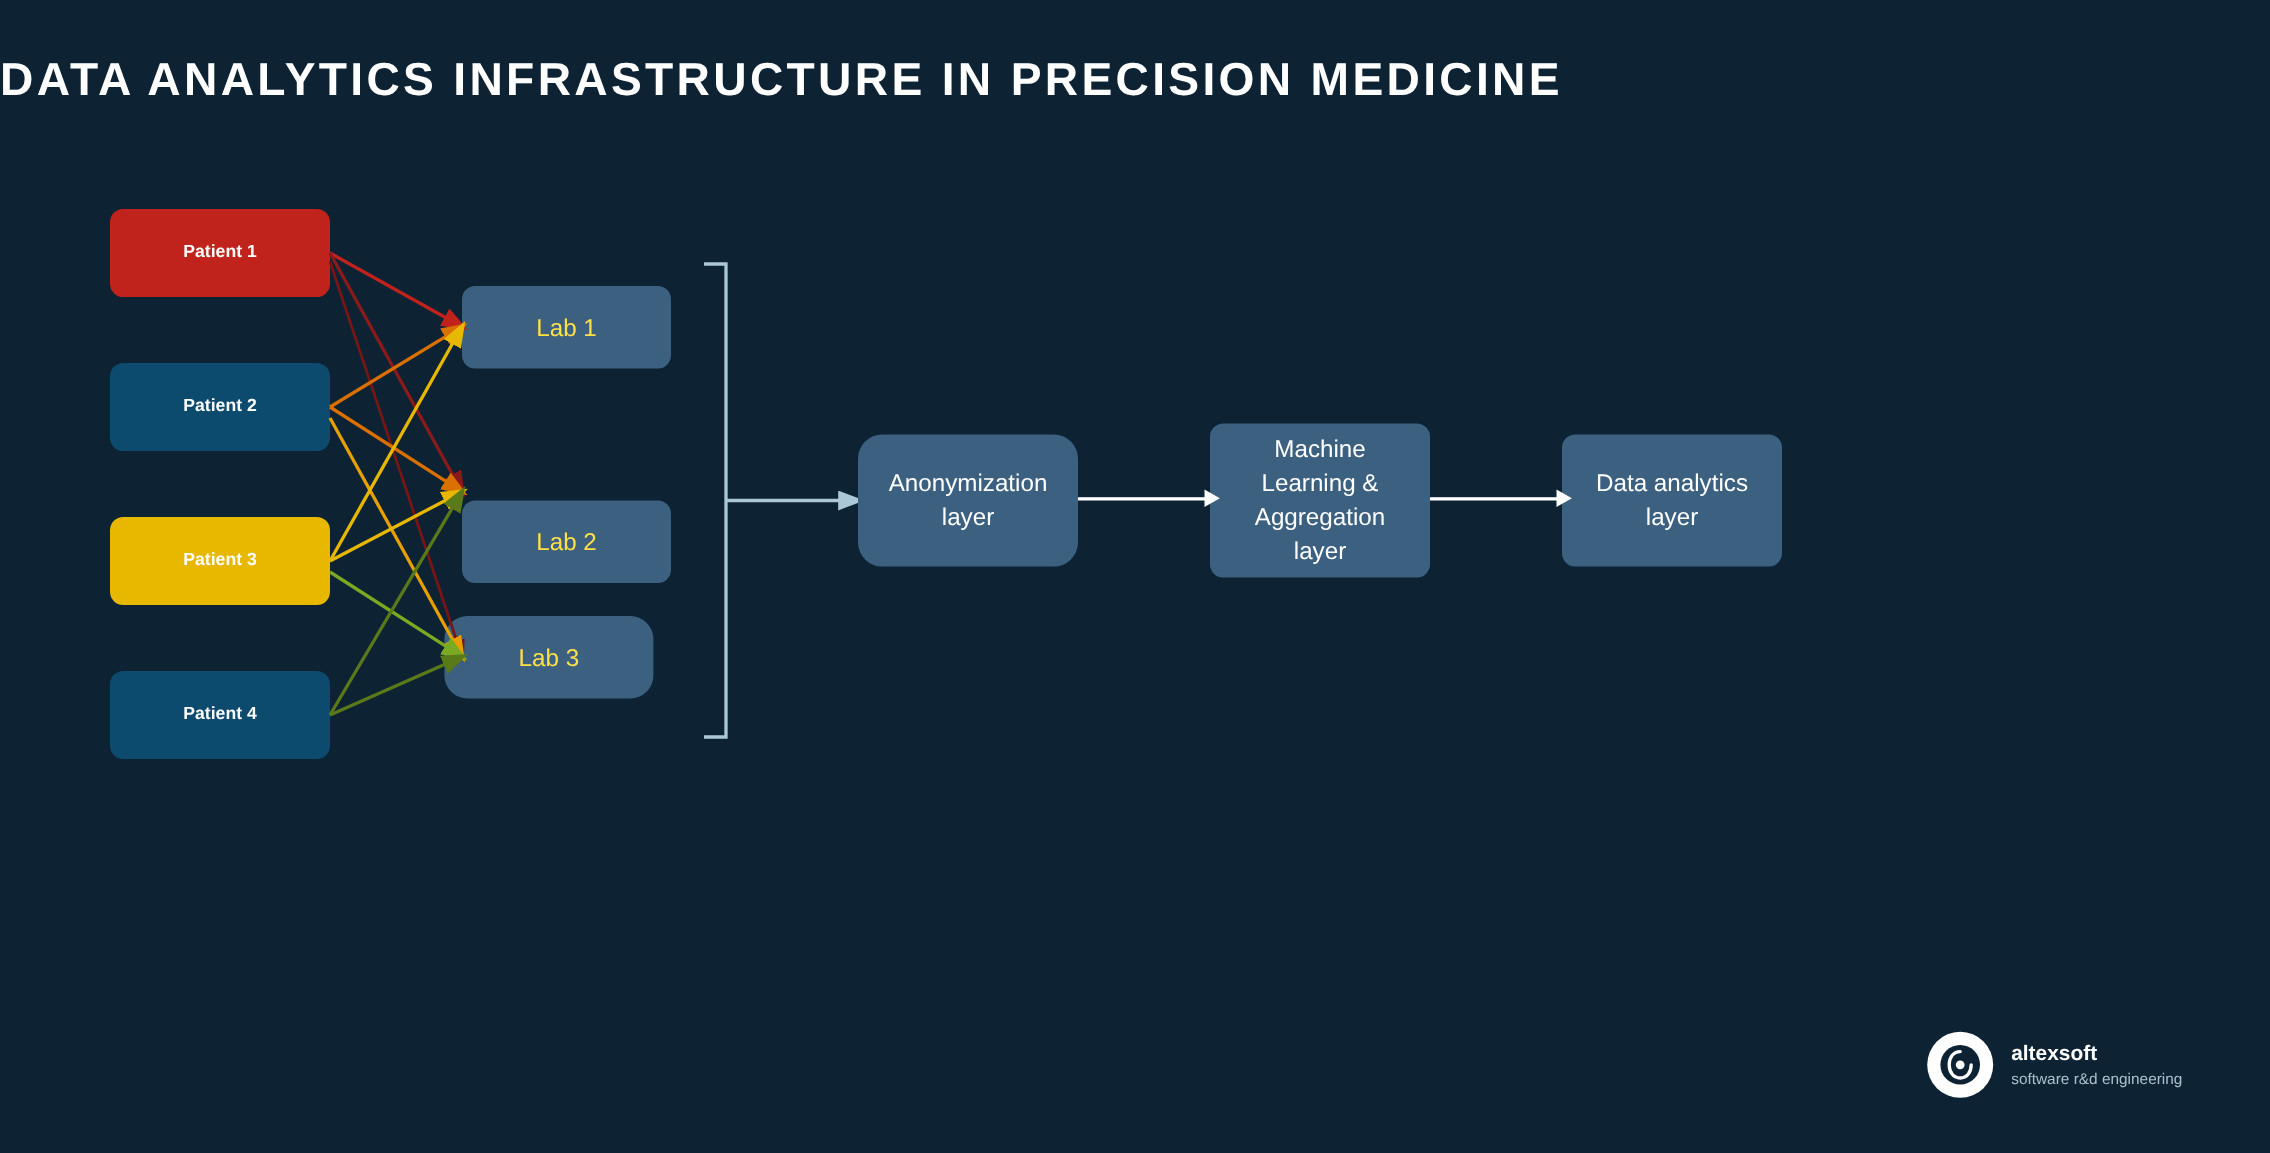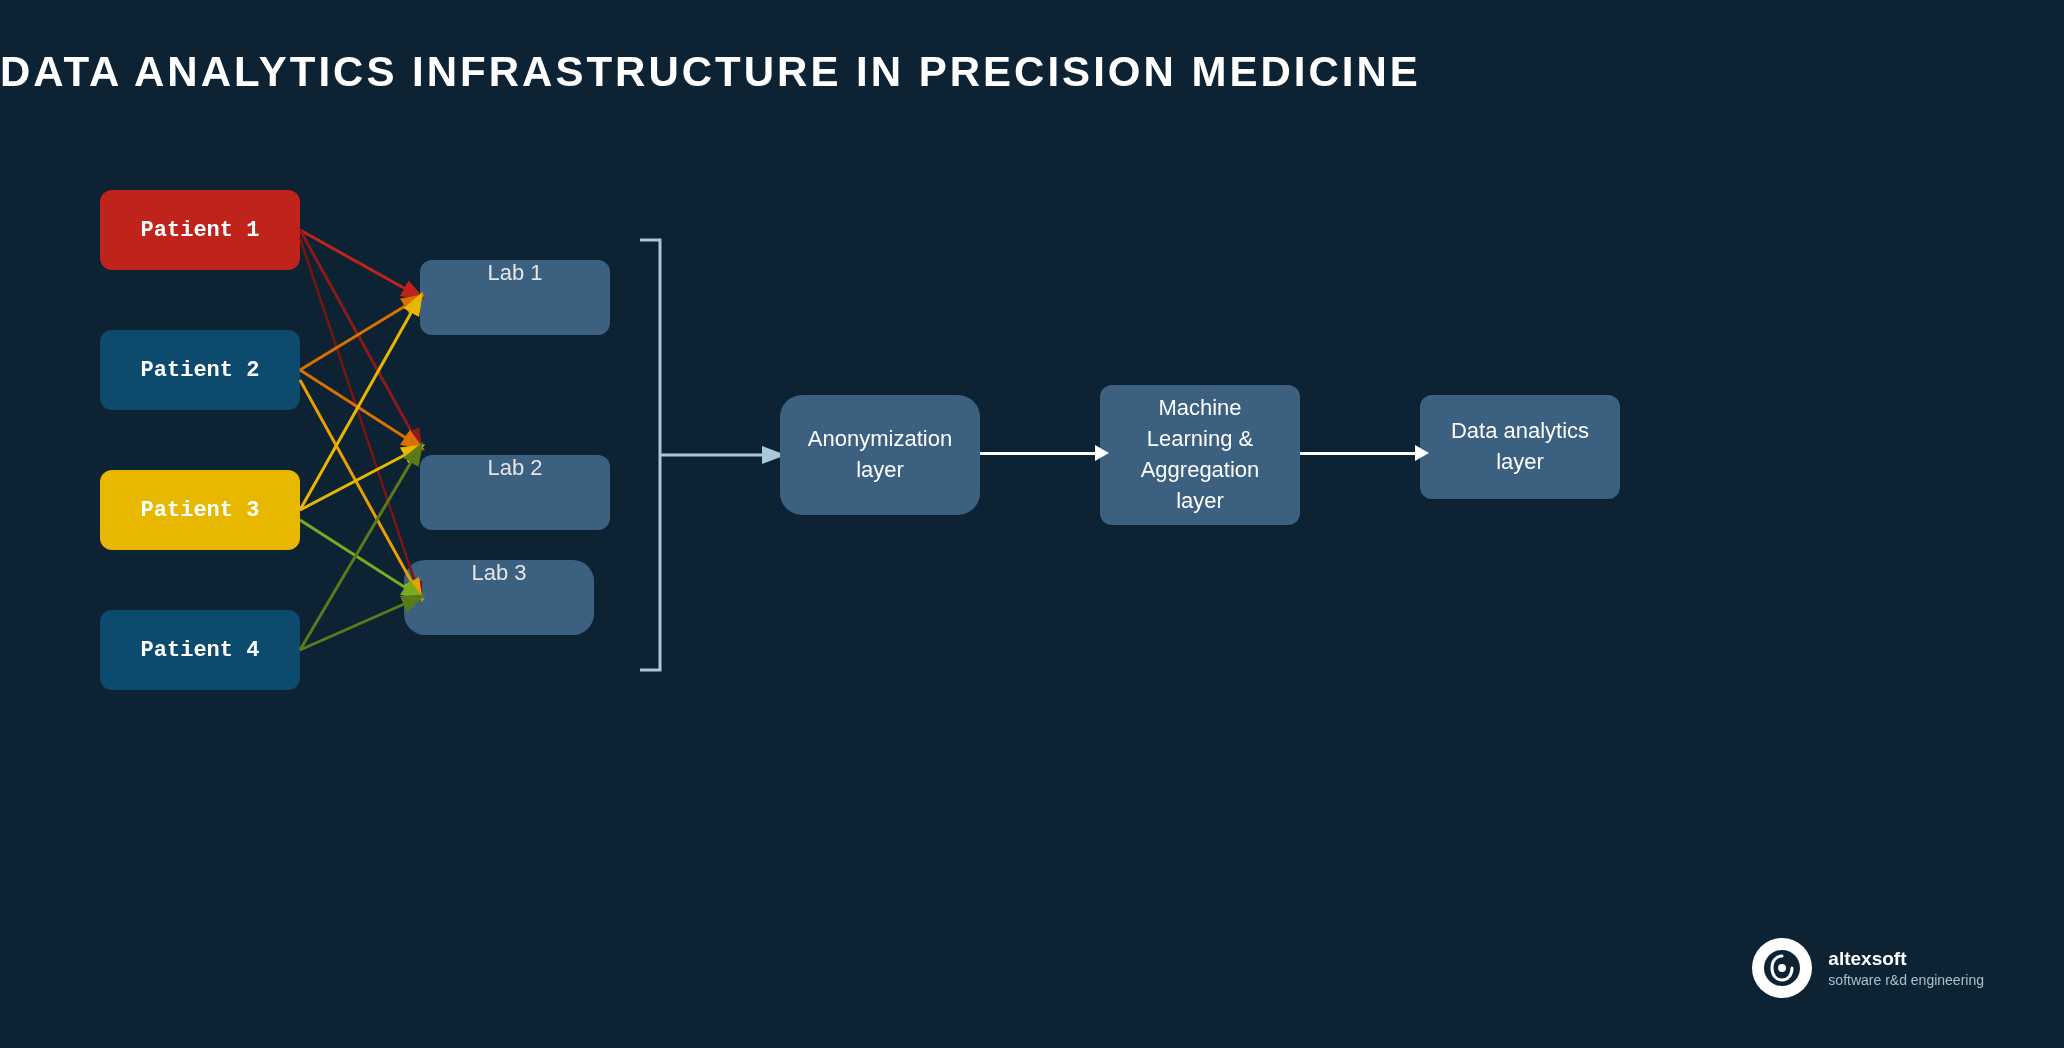--- a/index.html
+++ b/index.html
@@ -30,41 +30,40 @@
     }
 
     
     .patient-box {
       position: absolute;
       border-radius: 12px;
       display: flex;
       align-items: center;
       justify-content: center;
       color: #ffffff;
-      font-size: 22px;
+      font-size: 16px;
       font-weight: 600;
       width: 200px;
       height: 80px;
-      font-family: Liberation Mono, monospace;
     }
 
     .patient1 { background-color: #c0231c; top: 60px; left: 100px; }
     .patient2 { background-color: #0c4a6e; top: 200px; left: 100px; }
     .patient3 { background-color: #e8b800; top: 340px; left: 100px; }
     .patient4 { background-color: #0c4a6e; top: 480px; left: 100px; }
 
     
     .lab-box {
       position: absolute;
       border-radius: 12px;
       background-color: #3b6080;
       display: flex;
-      align-items: flex-start;
+      align-items: center;
       justify-content: center;
-      color: #e5e5e5;
+      color: #fde047;
       font-size: 22px;
       font-weight: 500;
       width: 190px;
       height: 75px;
     }
 
     .lab1 { top: 130px; left: 420px; }
     .lab2 { top: 280px; left: 420px; margin-top: 45px; }
     .lab3 { top: 430px; left: 404px; border-radius: 21px; }
 
@@ -79,21 +78,21 @@
       color: #ffffff;
       font-size: 22px;
       font-weight: 500;
       text-align: center;
       line-height: 1.4;
       padding: 15px;
     }
 
     .anon-layer { width: 200px; height: 120px; top: 265px; left: 780px; border-radius: 22px; }
     .ml-layer { width: 200px; height: 140px; top: 255px; left: 1100px; }
-    .analytics-layer { width: 200px; height: 104px; top: 265px; left: 1420px; }
+    .analytics-layer { width: 200px; height: 120px; top: 265px; left: 1420px; }
 
     
     .arrow-line {
       position: absolute;
       height: 3px;
       background-color: #ffffff;
       top: 322px;
     }
 
     .arrow1 { left: 980px; width: 120px; }

